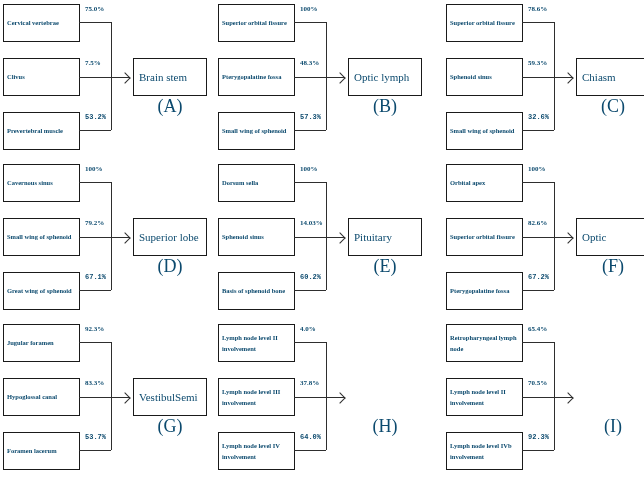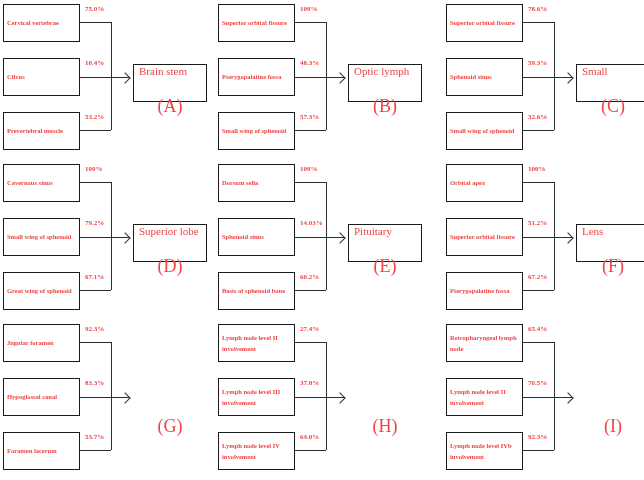--- a/index.html
+++ b/index.html
@@ -1,21 +1,21 @@
 <!DOCTYPE html>
 <html><head>
 <meta charset="utf-8">
 <style>
   html,body{margin:0;padding:0;background:#ffffff;}
   .canvas{
     position:relative;
     width:644px;height:480px;
     background:#ffffff;
     font-family:"Liberation Serif","DejaVu Serif",serif;
-    color:#ef4444;
+    color:#0c4a6e;
     overflow:hidden;
   }
   .group{position:absolute;width:215px;height:160px;}
   .g-r0{top:0;}   .g-r1{top:160px;} .g-r2{top:320px;}
   .g-c0{left:0;}  .g-c1{left:215px;} .g-c2{left:443px;}
 
   .src{
     position:absolute;left:3px;width:77px;height:38px;
     border:1.5px solid #1a1a1a;box-sizing:border-box;
     display:flex;align-items:center;
@@ -23,41 +23,40 @@
     font-weight:bold;font-size:6.5px;line-height:1.7;
     background:#fff;
   }
   .s1{top:4px;} .s2{top:58px;} .s3{top:112px;}
 
   .pct{
     position:absolute;left:85px;width:44px;
     font-weight:bold;font-size:7px;line-height:1;
     text-align:left;
   }
-  .p1{top:6px;} .p2{top:60px;} .p3{top:114px;}
+  .p1{top:6px;} .p2{top:60px;} .p3{top:114px;font-family:Liberation Mono, monospace;}
 
   .line{position:absolute;background:#2e2e2e;}
   .h1{left:79px;top:22px;width:32px;height:1px;}
   .h3{left:79px;top:130px;width:32px;height:1px;}
   .vline{left:111px;top:22px;width:1px;height:108px;}
   .main{left:79px;top:77px;width:51px;height:1px;}
   .ah{
     position:absolute;left:121px;top:73.5px;width:7px;height:7px;
     border-top:1.5px solid #2e2e2e;border-right:1.5px solid #2e2e2e;
     transform:rotate(45deg);background:transparent;
   }
 
   .target{
     position:absolute;left:133px;top:58px;width:74px;height:38px;
     border:1.5px solid #1a1a1a;box-sizing:border-box;
-    display:flex;align-items:flex-start;
+    display:flex;align-items:center;
     padding:0 5px;
     font-size:11px;line-height:1.1;
     background:#fff;
-    margin-top:6px;
   }
   .letter{
     position:absolute;left:133px;top:97px;width:74px;
     text-align:center;font-size:18px;line-height:1.1;
   }
 </style>
 </head>
 <body>
 
 <div class="canvas">
@@ -66,21 +65,21 @@
     <div class="src s1">
         <span>Cervical vertebrae</span>
       </div>
     <div class="src s2">
         <span>Clivus</span>
       </div>
     <div class="src s3">
         <span>Prevertebral muscle</span>
       </div>
     <div class="pct p1">75.0%</div>
-    <div class="pct p2">10.4%</div>
+    <div class="pct p2">7.5%</div>
     <div class="pct p3">53.2%</div>
     <div class="line h1"></div>
     <div class="line h3"></div>
     <div class="line vline"></div>
     <div class="line main"></div>
     <div class="ah"></div>
     <div class="target">
         <span>Brain stem</span>
       </div>
     <div class="letter">(A)</div>
@@ -122,21 +121,21 @@
       </div>
     <div class="pct p1">78.6%</div>
     <div class="pct p2">59.3%</div>
     <div class="pct p3">32.6%</div>
     <div class="line h1"></div>
     <div class="line h3"></div>
     <div class="line vline"></div>
     <div class="line main"></div>
     <div class="ah"></div>
     <div class="target">
-        <span>Small</span>
+        <span>Chiasm</span>
       </div>
     <div class="letter">(C)</div>
   </div>
 
   <div class="group g-r1 g-c0">
     <div class="src s1">
         <span>Cavernous sinus</span>
       </div>
     <div class="src s2">
         <span>Small wing of sphenoid</span>
@@ -186,29 +185,29 @@
     <div class="src s1">
         <span>Orbital apex</span>
       </div>
     <div class="src s2">
         <span>Superior orbital fissure</span>
       </div>
     <div class="src s3">
         <span>Pterygopalatine fossa</span>
       </div>
     <div class="pct p1">100%</div>
-    <div class="pct p2">51.2%</div>
+    <div class="pct p2">82.6%</div>
     <div class="pct p3">67.2%</div>
     <div class="line h1"></div>
     <div class="line h3"></div>
     <div class="line vline"></div>
     <div class="line main"></div>
     <div class="ah"></div>
     <div class="target">
-        <span>Lens</span>
+        <span>Optic</span>
       </div>
     <div class="letter">(F)</div>
   </div>
 
   <div class="group g-r2 g-c0">
     <div class="src s1">
         <span>Jugular foramen</span>
       </div>
     <div class="src s2">
         <span>Hypoglossal canal</span>
@@ -217,34 +216,37 @@
         <span>Foramen lacerum</span>
       </div>
     <div class="pct p1">92.3%</div>
     <div class="pct p2">83.3%</div>
     <div class="pct p3">53.7%</div>
     <div class="line h1"></div>
     <div class="line h3"></div>
     <div class="line vline"></div>
     <div class="line main"></div>
     <div class="ah"></div>
+    <div class="target">
+        <span>VestibulSemi</span>
+      </div>
     <div class="letter">(G)</div>
   </div>
 
   <div class="group g-r2 g-c1">
     <div class="src s1">
         <span>Lymph node level II involvement</span>
       </div>
     <div class="src s2">
         <span>Lymph node level III involvement</span>
       </div>
     <div class="src s3">
         <span>Lymph node level IV involvement</span>
       </div>
-    <div class="pct p1">27.4%</div>
+    <div class="pct p1">4.0%</div>
     <div class="pct p2">37.8%</div>
     <div class="pct p3">64.0%</div>
     <div class="line h1"></div>
     <div class="line h3"></div>
     <div class="line vline"></div>
     <div class="line main"></div>
     <div class="ah"></div>
     <div class="letter">(H)</div>
   </div>
 

